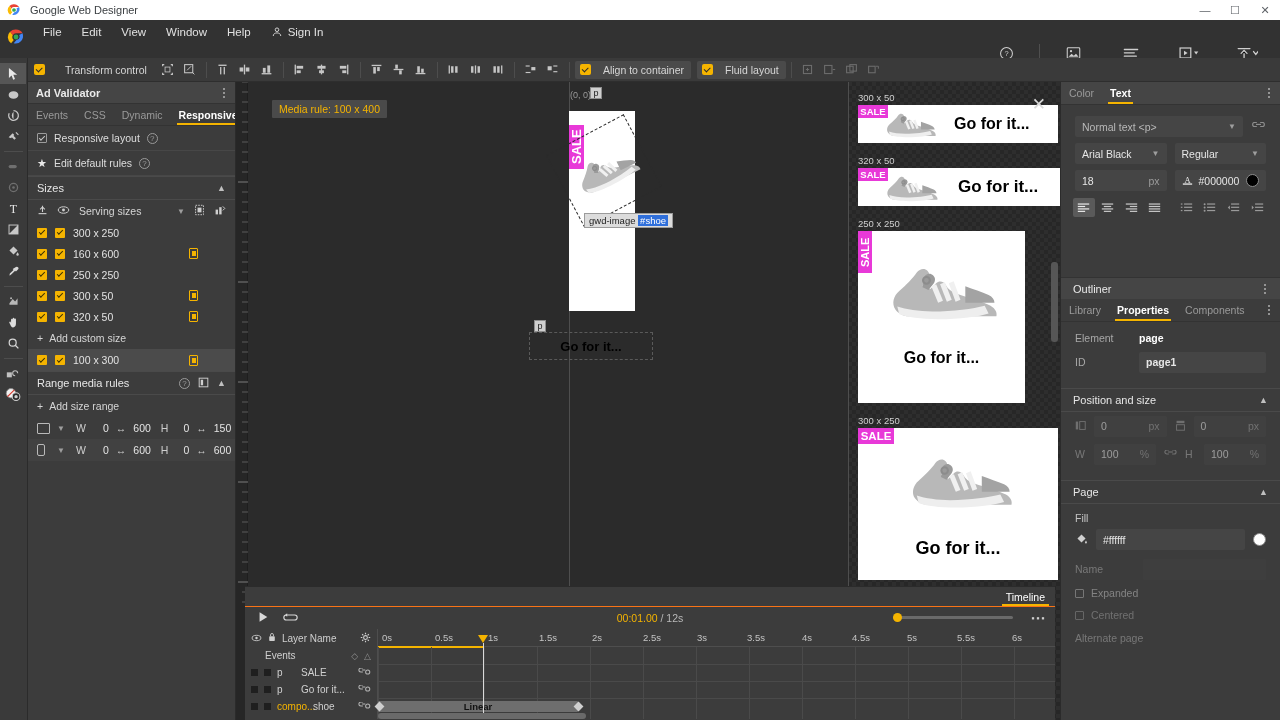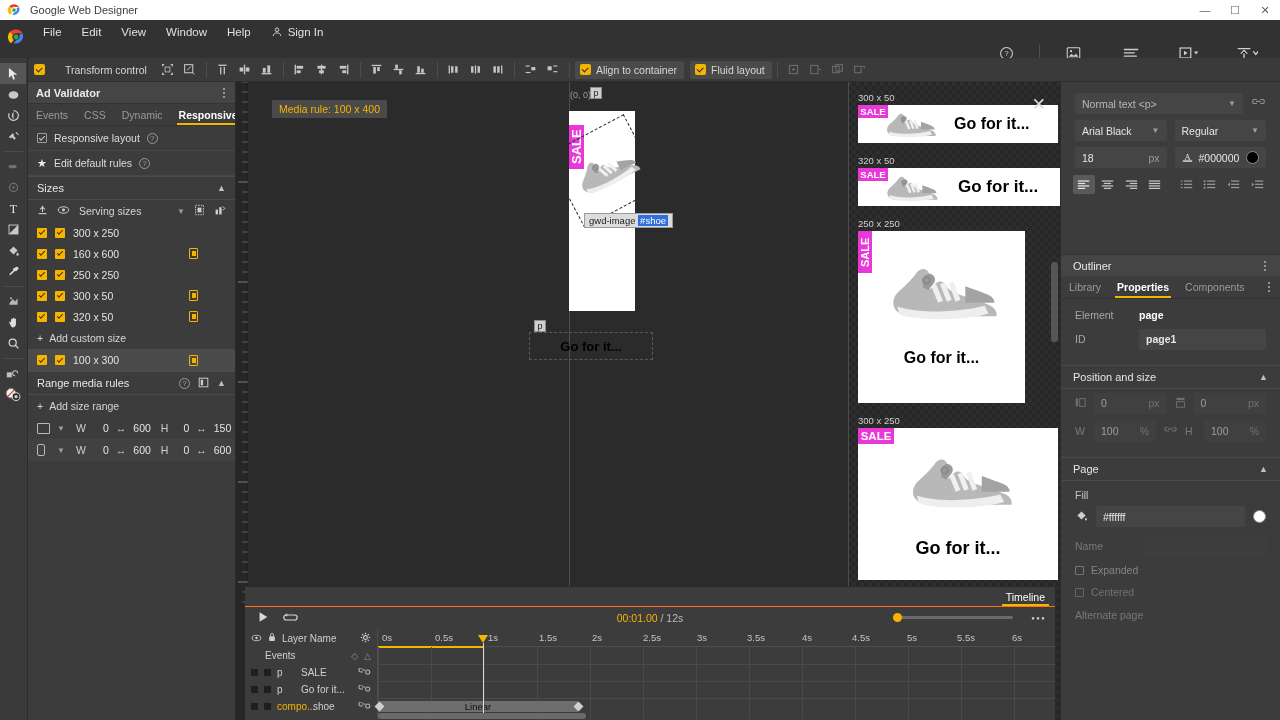--- a/index.html
+++ b/index.html
@@ -61,21 +61,21 @@
   .chk:after {
     content: ""; position: absolute; left: 2px; top: 3px; width: 5px; height: 2.5px;
     border-left: 1.6px solid #2b2b2b; border-bottom: 1.6px solid #2b2b2b;
     transform: rotate(-45deg);
   }
   .optlabel { font-size: 10.5px; color: #d6d6d6; }
   .tbsep { width: 1px; height: 16px; background: #4d4d4d; margin: 0 5px; }
   .tbicon { width: 22px; height: 20px; display: flex; align-items: center; justify-content: center; color: #c6c6c6; }
   .tbicon.dim { color: #6d6d6d; }
   .pill {
-    display: flex; align-items: center; gap: 5px; background: #4a4a4a;
+    display: flex; align-items: center; gap: 12px; background: #4a4a4a;
     border-radius: 2px; padding: 2px 7px 2px 5px; height: 18px;
   }
 
   
   .toolrail {
     position: absolute; top: 58px; left: 0; width: 28px; height: 662px;
     background: #3a3a3a; border-right: 1px solid #2b2b2b; padding-top: 5px;
   }
   .tool { width: 26px; height: 21px; display: flex; align-items: center; justify-content: center; color: #d0d0d0; position: relative; }
   .tool.sel { background: #565656; }
@@ -239,21 +239,21 @@
   .tl-right { flex: 1; position: relative; }
   .tl-ruler { height: 18px; position: relative; border-bottom: 1px solid #4e4e4e; }
   .tick { position: absolute; top: 3px; font-size: 9.5px; color: #c4c4c4; }
   .gridline { position: absolute; top: 18px; bottom: 0; width: 1px; background: #4a4a4a; }
   .rowline { position: absolute; left: 0; right: 0; height: 1px; background: #4a4a4a; }
   .playhead { position: absolute; top: 14px; bottom: 0; width: 1px; background: #d9d9d9; }
   .playhead .ph { position: absolute; left: -5px; top: -8px; width: 0; height: 0;
      border-left: 5px solid transparent; border-right: 5px solid transparent; border-top: 8px solid #f5b400; }
   .tl-range { position: absolute; left: 0; top: 17px; height: 2px; background: #f5b400; }
   .anim-bar { position: absolute; height: 11px; background: #6e6e6e; border-radius: 1px;
-     display: flex; align-items: center; justify-content: center; font-size: 9.5px; color: #111; font-weight: normal; }
+     display: flex; align-items: center; justify-content: center; font-size: 9.5px; color: #111; font-weight: bold; }
   .kf { width: 7px; height: 7px; background: #cfcfcf; transform: rotate(45deg); }
   .tl-scroll { position: absolute; left: 0; bottom: 0; height: 6px; background: #6a6a6a; border-radius: 3px; }
 </style>
 </head>
 <body>
 
 <div id="app">
 
   <div class="titlebar">
     <span class="tb-logo">
@@ -1022,20 +1022,32 @@
         <span>+</span>
       </div>
 
       <div class="hscroll"></div>
       <div class="vscroll"></div>
     </div>
   </div>
 
   <div class="rightpanel">
 
+    <div class="rp-tabs">
+      <div class="ptab">Color</div>
+      <div class="ptab active">Text</div>
+      <div style="flex:1"></div>
+      <div style="display:flex;align-items:center;padding-right:8px">
+        <span class="kebab">
+            <div></div>
+            <div></div>
+            <div></div>
+          </span>
+      </div>
+    </div>
 
     <div class="prop-grid">
       <div class="prop-row">
         <div class="select-box">
           <span>Normal text &lt;p&gt;</span>
           <span class="tiny-caret">▼</span>
         </div>
         <span style="color:#8d8d8d">
           <svg width="15" height="9" viewBox="0 0 18 10">
               <g fill="none" stroke="#8d8d8d" stroke-width="1.4">

